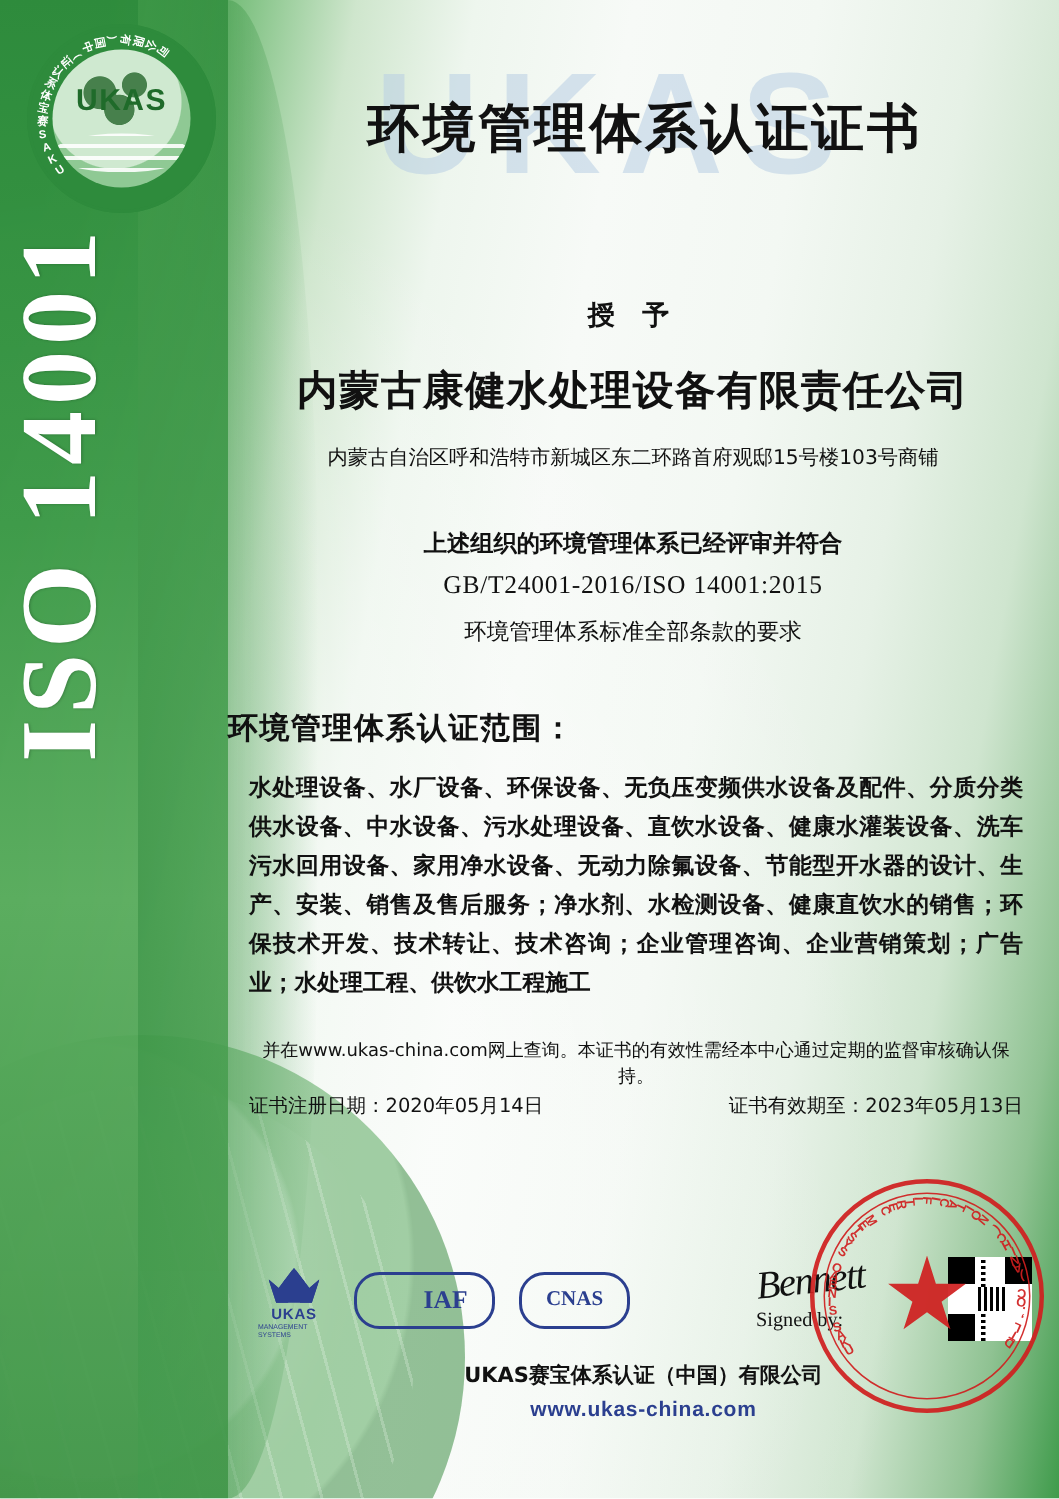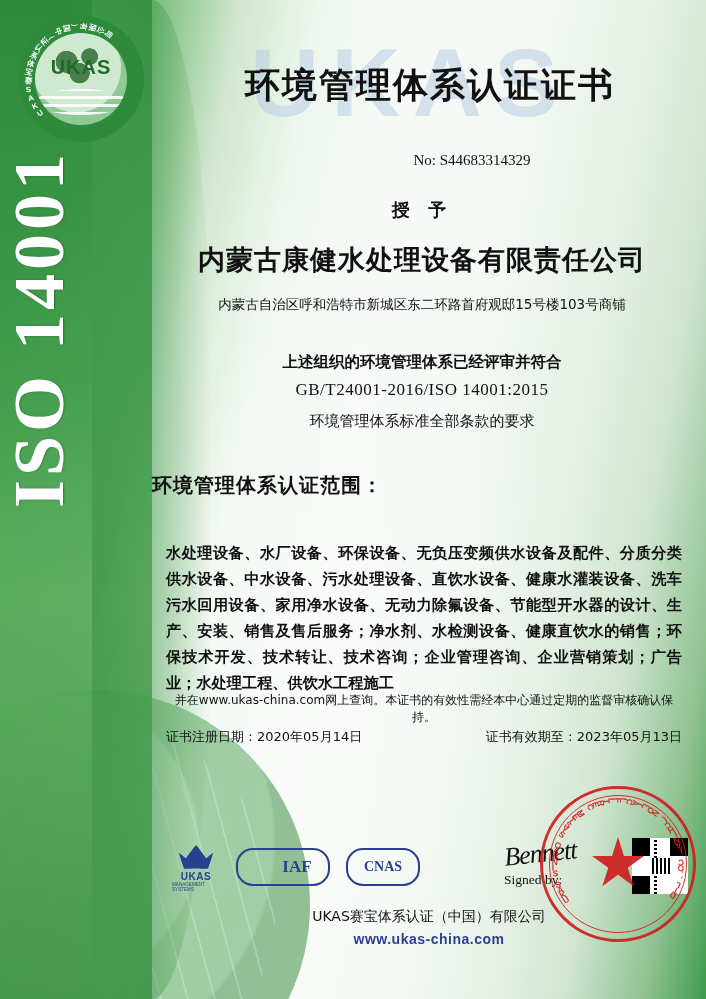--- a/index.html
+++ b/index.html
@@ -136,21 +136,21 @@
     position:absolute;left:0;top:412px;width:540px;text-align:center;
     font-family:"DejaVu Sans", sans-serif;font-size:15px;color:#111;
   }
   .scope-title{
     position:absolute;left:0;top:472px;width:540px;text-align:left;
     font-family:"DejaVu Sans", sans-serif;font-weight:700;font-size:20px;color:#111;letter-spacing:1px;
   }
   .scope-body{
     position:absolute;left:14px;top:512px;width:516px;
     font-family:"DejaVu Sans", sans-serif;font-weight:700;font-size:15.2px;line-height:26px;
-    color:#111;text-align:justify;margin-top:28px;
+    color:#111;text-align:justify;
   }
   .note1{
     position:absolute;left:14px;top:668px;width:516px;text-align:center;
     font-family:"DejaVu Sans", sans-serif;font-size:12px;color:#111;
   }
   .note2{
     position:absolute;left:14px;top:692px;width:516px;text-align:center;
     font-family:"DejaVu Sans", sans-serif;font-size:12px;color:#111;
   }
   .dates{
@@ -228,21 +228,21 @@
   }
   .seal .ring{
     position:absolute;inset:6px;border-radius:50%;border:1px solid #d01f1f;
   }
   .seal .ring-t{position:absolute;inset:0;}
   .seal .ring-t span{position:absolute;left:50%;top:50%;transform-origin:0 0;font-size:8.5px;font-weight:700;white-space:nowrap;}
   .footer{
     position:absolute;left:0;top:908px;width:554px;text-align:center;
   }
   .footer .f1{
-    font-family:"DejaVu Sans", sans-serif;font-weight:400;font-size:14px;color:#111;
+    font-family:"DejaVu Sans", sans-serif;font-weight:700;font-size:14px;color:#111;
   }
   .footer .f2{
     font-family:"Liberation Sans", sans-serif;font-weight:700;font-size:14px;color:#2b3f8f;margin-top:5px;letter-spacing:.5px;
   }
 </style>
 </head>
 <body>
 
 <div class="cert">
 
@@ -277,24 +277,20 @@
   </div>
 
   <div class="iso-vertical">ISO 14001</div>
 
   <div class="watermark">UKAS</div>
 
   <div class="content">
 
     <div class="title">环境管理体系认证证书</div>
 
-    <div class="no">
-      <span>No:</span>
-      <span>S44683314329</span>
-    </div>
 
     <div class="granted">授 予</div>
     <div class="company">内蒙古康健水处理设备有限责任公司</div>
     <div class="address">内蒙古自治区呼和浩特市新城区东二环路首府观邸15号楼103号商铺</div>
 
     <div class="stmt1">上述组织的环境管理体系已经评审并符合</div>
     <div class="stmt2">GB/T24001-2016/ISO 14001:2015</div>
     <div class="stmt3">环境管理体系标准全部条款的要求</div>
 
     <div class="scope-title">环境管理体系认证范围：</div>

